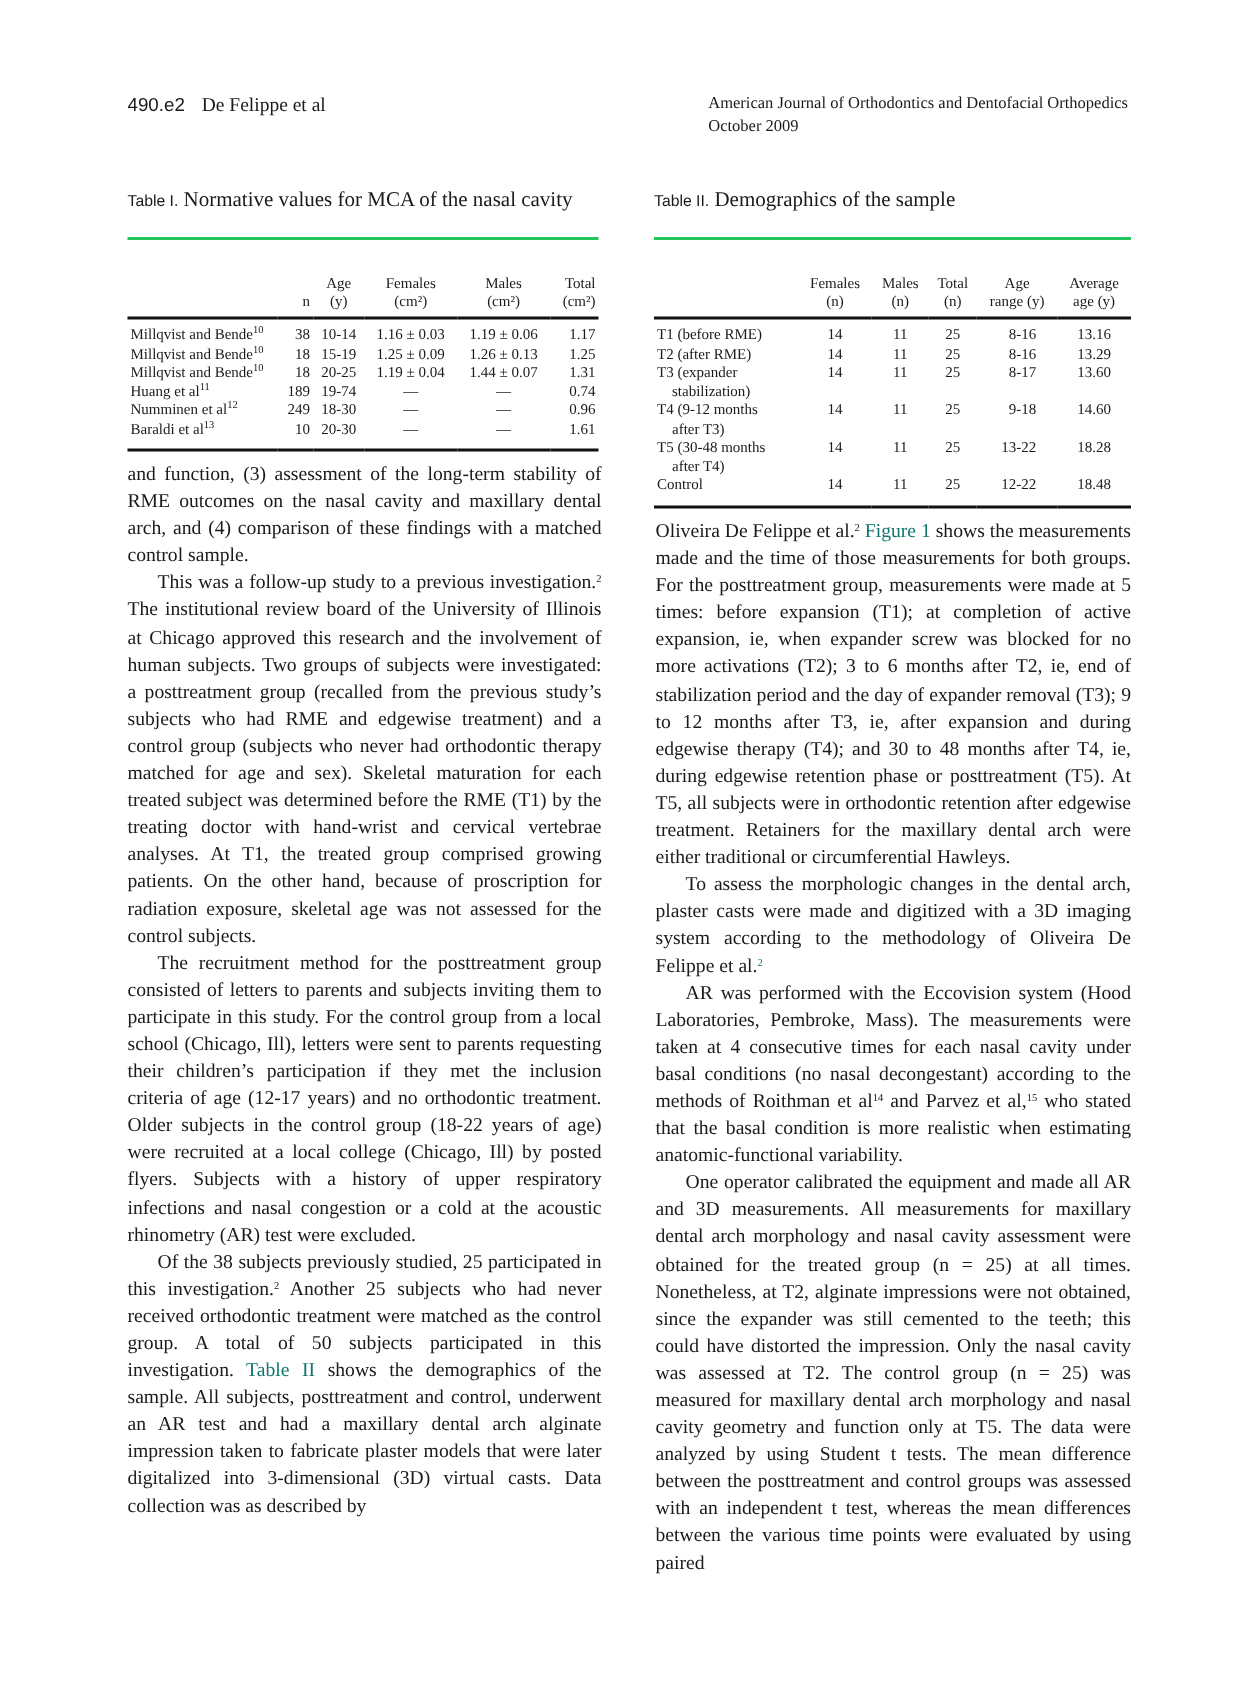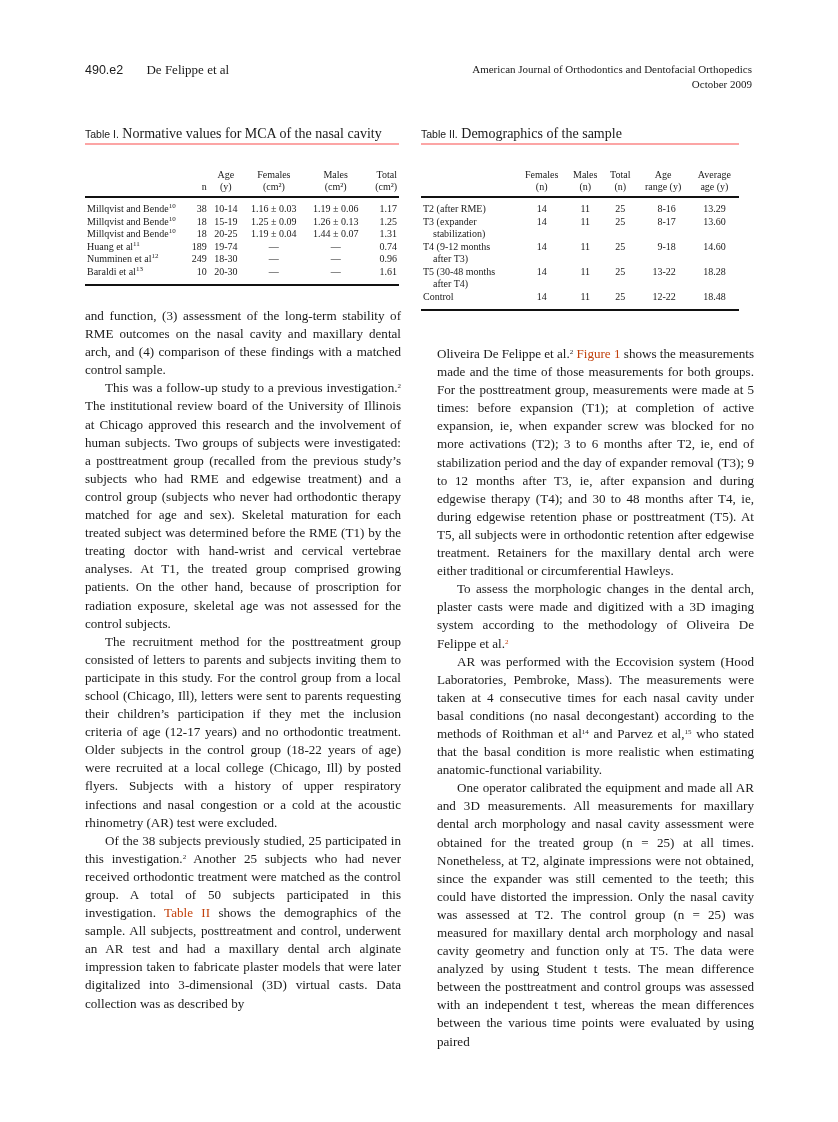--- a/index.html
+++ b/index.html
@@ -1,25 +1,25 @@
 <!DOCTYPE html>
 <html><head>
 <meta charset="utf-8">
 <style>
   html, body { margin: 0; padding: 0; background: #ffffff; }
   body { width: 838px; height: 1122px; position: relative; overflow: hidden;
          font-family: "Liberation Serif", "DejaVu Serif", serif; color: #1a1a1a; }
   .hdr-left { position: absolute; left: 85px; top: 62px; font-size: 13px; }
-  .hdr-left .pg { font-family: "Liberation Sans", "DejaVu Sans", sans-serif; font-size: 12.5px; margin-right: 20px; }
-  .hdr-right { position: absolute; right: 86px; top: 62px; text-align: right; font-size: 11px; line-height: 15px; }
+  .hdr-left .pg { font-family: "Liberation Sans", "DejaVu Sans", sans-serif; font-size: 12.5px; margin-right: 8px; }
+  .hdr-right { position: absolute; right: 86px; top: 62px; text-align: left; font-size: 11px; line-height: 15px; }
 
   .table-block { position: absolute; }
   #t1 { left: 85px; top: 126px; width: 314px; }
-  #t2 { left: 421px; top: 126px; width: 318px; }
-  .tcap { font-size: 14px; padding-bottom: 1px; border-bottom: 2px solid #fca5a5; white-space: nowrap; }
+  #t2 { left: 436px; top: 126px; width: 318px; }
+  .tcap { font-size: 14px; padding-bottom: 16px; border-bottom: 2px solid #22c55e; white-space: nowrap; }
   .tcap .tlabel { font-family: "Liberation Sans", "DejaVu Sans", sans-serif; font-size: 10.5px; }
   table { border-collapse: collapse; width: 100%; font-size: 10px; }
   thead th { font-weight: normal; vertical-align: bottom; padding: 24px 2px 3px 2px; line-height: 12px; }
   thead tr { border-bottom: 2.5px solid #111; }
   tbody td { padding: 0 2px; line-height: 12.5px; vertical-align: top; white-space: nowrap; }
   tbody tr:first-child td { padding-top: 5px; }
   tbody tr:last-child td { padding-bottom: 6px; }
   table.t { border-bottom: 2px solid #111; }
   .r { text-align: right; }
   .c { text-align: center; }
@@ -27,21 +27,21 @@
   sup { font-size: 7px; line-height: 0; vertical-align: 4px; }
   .wrap { white-space: normal; }
   .indent2 { padding-left: 10px; display: block; }
 
   .col { position: absolute; font-size: 13.1px; line-height: 18.1px; text-align: justify; }
   #colL { left: 85px; top: 307px; width: 316px; }
   #colR { left: 437px; top: 345px; width: 317px; }
   .col p { margin: 0; }
   .col p.ind { text-indent: 20px; }
   .heading { font-family: "Liberation Sans", "DejaVu Sans", sans-serif; font-size: 12px; margin: 26px 0 4px 0; letter-spacing: 0.2px; }
-  .link { color: #c2410c; }
+  .link { color: #0f766e; }
 </style>
 </head>
 <body>
 
 <div class="hdr-left">
   <span class="pg">490.e2</span>
   <span>De Felippe et al</span>
 </div>
 <div class="hdr-right">
   <div>American Journal of Orthodontics and Dentofacial Orthopedics</div>
@@ -155,20 +155,28 @@
             <div>range (y)</div>
           </th>
         <th class="c">
             <div>Average</div>
             <div>age (y)</div>
           </th>
       </tr>
     </thead>
     <tbody id="t2body">
         <tr>
+          <td class="l wrap"><span>T1 (before RME)</span></td>
+          <td class="c">14</td>
+          <td class="c">11</td>
+          <td class="c">25</td>
+          <td class="r" style="padding-right:14px">8-16</td>
+          <td class="c">13.16</td>
+        </tr>
+        <tr>
           <td class="l wrap"><span>T2 (after RME)</span></td>
           <td class="c">14</td>
           <td class="c">11</td>
           <td class="c">25</td>
           <td class="r" style="padding-right:14px">8-16</td>
           <td class="c">13.29</td>
         </tr>
         <tr>
           <td class="l wrap"><span>T3 (expander</span><span class="indent2">stabilization)</span></td>
           <td class="c">14</td>

